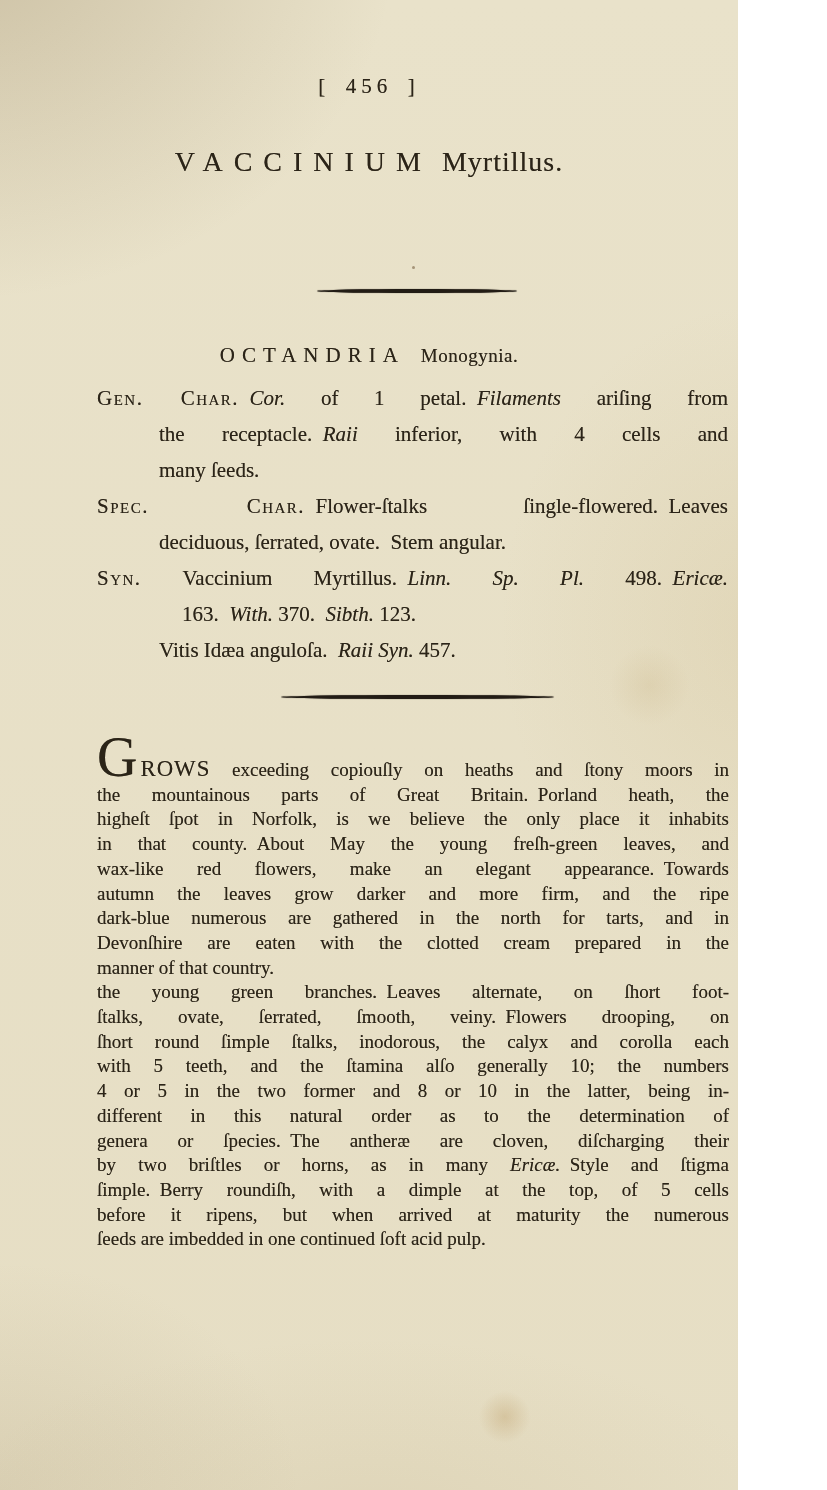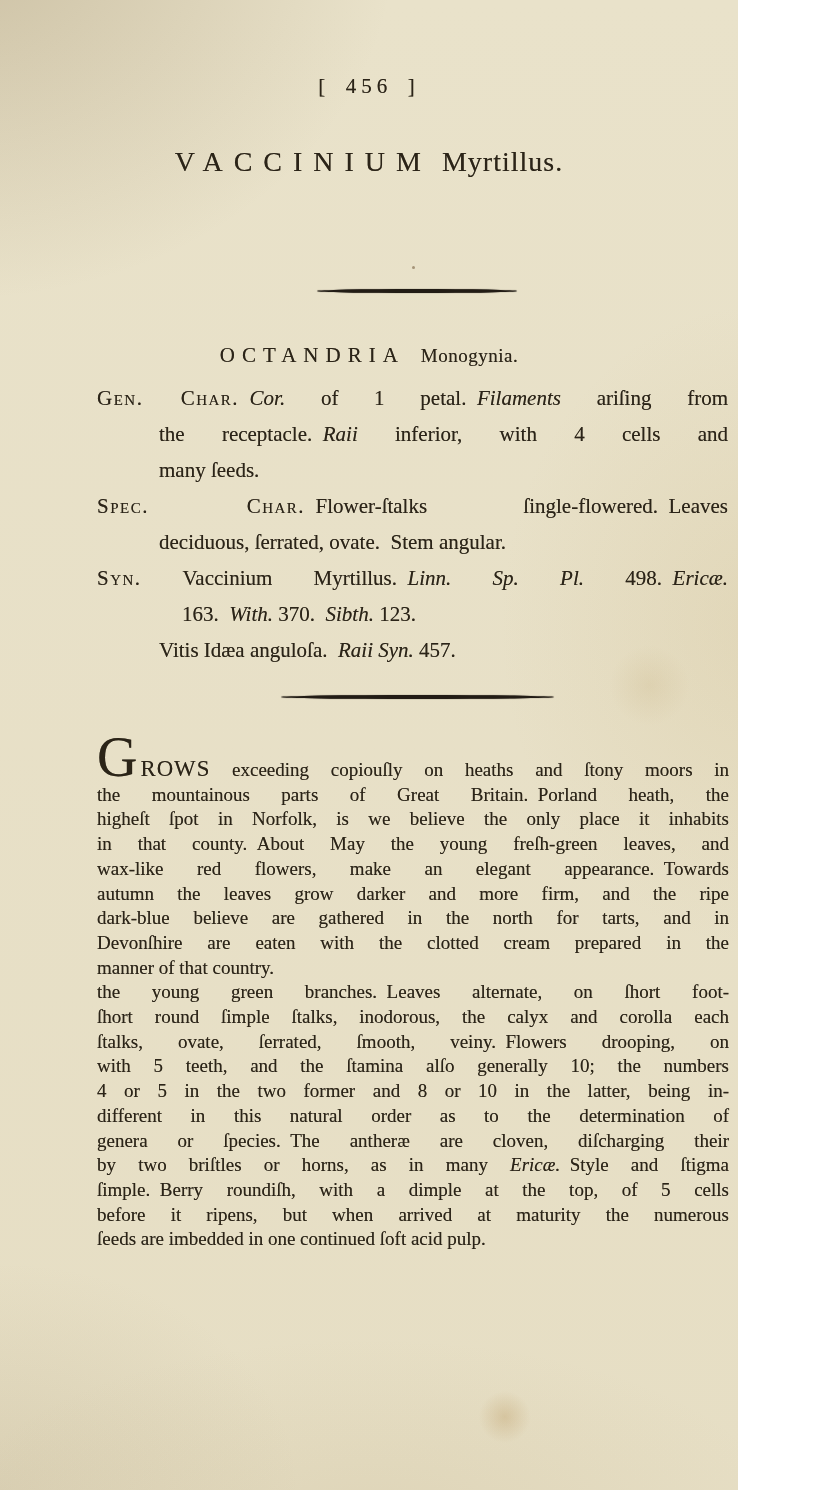--- a/index.html
+++ b/index.html
@@ -89,28 +89,28 @@
   <div class="swelled-rule rule-2"></div>
 
   <div class="textblock body-text">
     <div>
         <div class="tline just"><span class="initial">G</span><span class="caps">ROWS</span><span> exceeding copiouſly on heaths and ſtony moors in</span></div>
         <div class="tline just"><span>the mountainous parts of Great Britain. Porland heath, the</span></div>
         <div class="tline just"><span>higheſt ſpot in Norfolk, is we believe the only place it inhabits</span></div>
         <div class="tline just"><span>in that county. About May the young freſh-green leaves, and</span></div>
         <div class="tline just"><span>wax-like red flowers, make an elegant appearance. Towards</span></div>
         <div class="tline just"><span>autumn the leaves grow darker and more firm, and the ripe</span></div>
-        <div class="tline just"><span>dark-blue believe are gathered in the north for tarts, and in</span></div>
+        <div class="tline just"><span>dark-blue numerous are gathered in the north for tarts, and in</span></div>
         <div class="tline just"><span>Devonſhire are eaten with the clotted cream prepared in the</span></div>
         <div class="tline"><span>manner of that country.</span></div>
       </div>
     <div>
         <div class="tline just"><span>the young green branches. Leaves alternate, on ſhort foot-</span></div>
+        <div class="tline just"><span>ſtalks, ovate, ſerrated, ſmooth, veiny. Flowers drooping, on</span></div>
         <div class="tline just"><span>ſhort round ſimple ſtalks, inodorous, the calyx and corolla each</span></div>
-        <div class="tline just"><span>ſtalks, ovate, ſerrated, ſmooth, veiny. Flowers drooping, on</span></div>
         <div class="tline just"><span>with 5 teeth, and the ſtamina alſo generally 10; the numbers</span></div>
         <div class="tline just"><span>4 or 5 in the two former and 8 or 10 in the latter, being in-</span></div>
         <div class="tline just"><span>different in this natural order as to the determination of</span></div>
         <div class="tline just"><span>genera or ſpecies. The antheræ are cloven, diſcharging their</span></div>
         <div class="tline just"><span>by two briſtles or horns, as in many </span><span class="it">Ericæ.</span><span> Style and ſtigma</span></div>
         <div class="tline just"><span>ſimple. Berry roundiſh, with a dimple at the top, of 5 cells</span></div>
         <div class="tline just"><span>before it ripens, but when arrived at maturity the numerous</span></div>
         <div class="tline"><span>ſeeds are imbedded in one continued ſoft acid pulp.</span></div>
       </div>
   </div>

